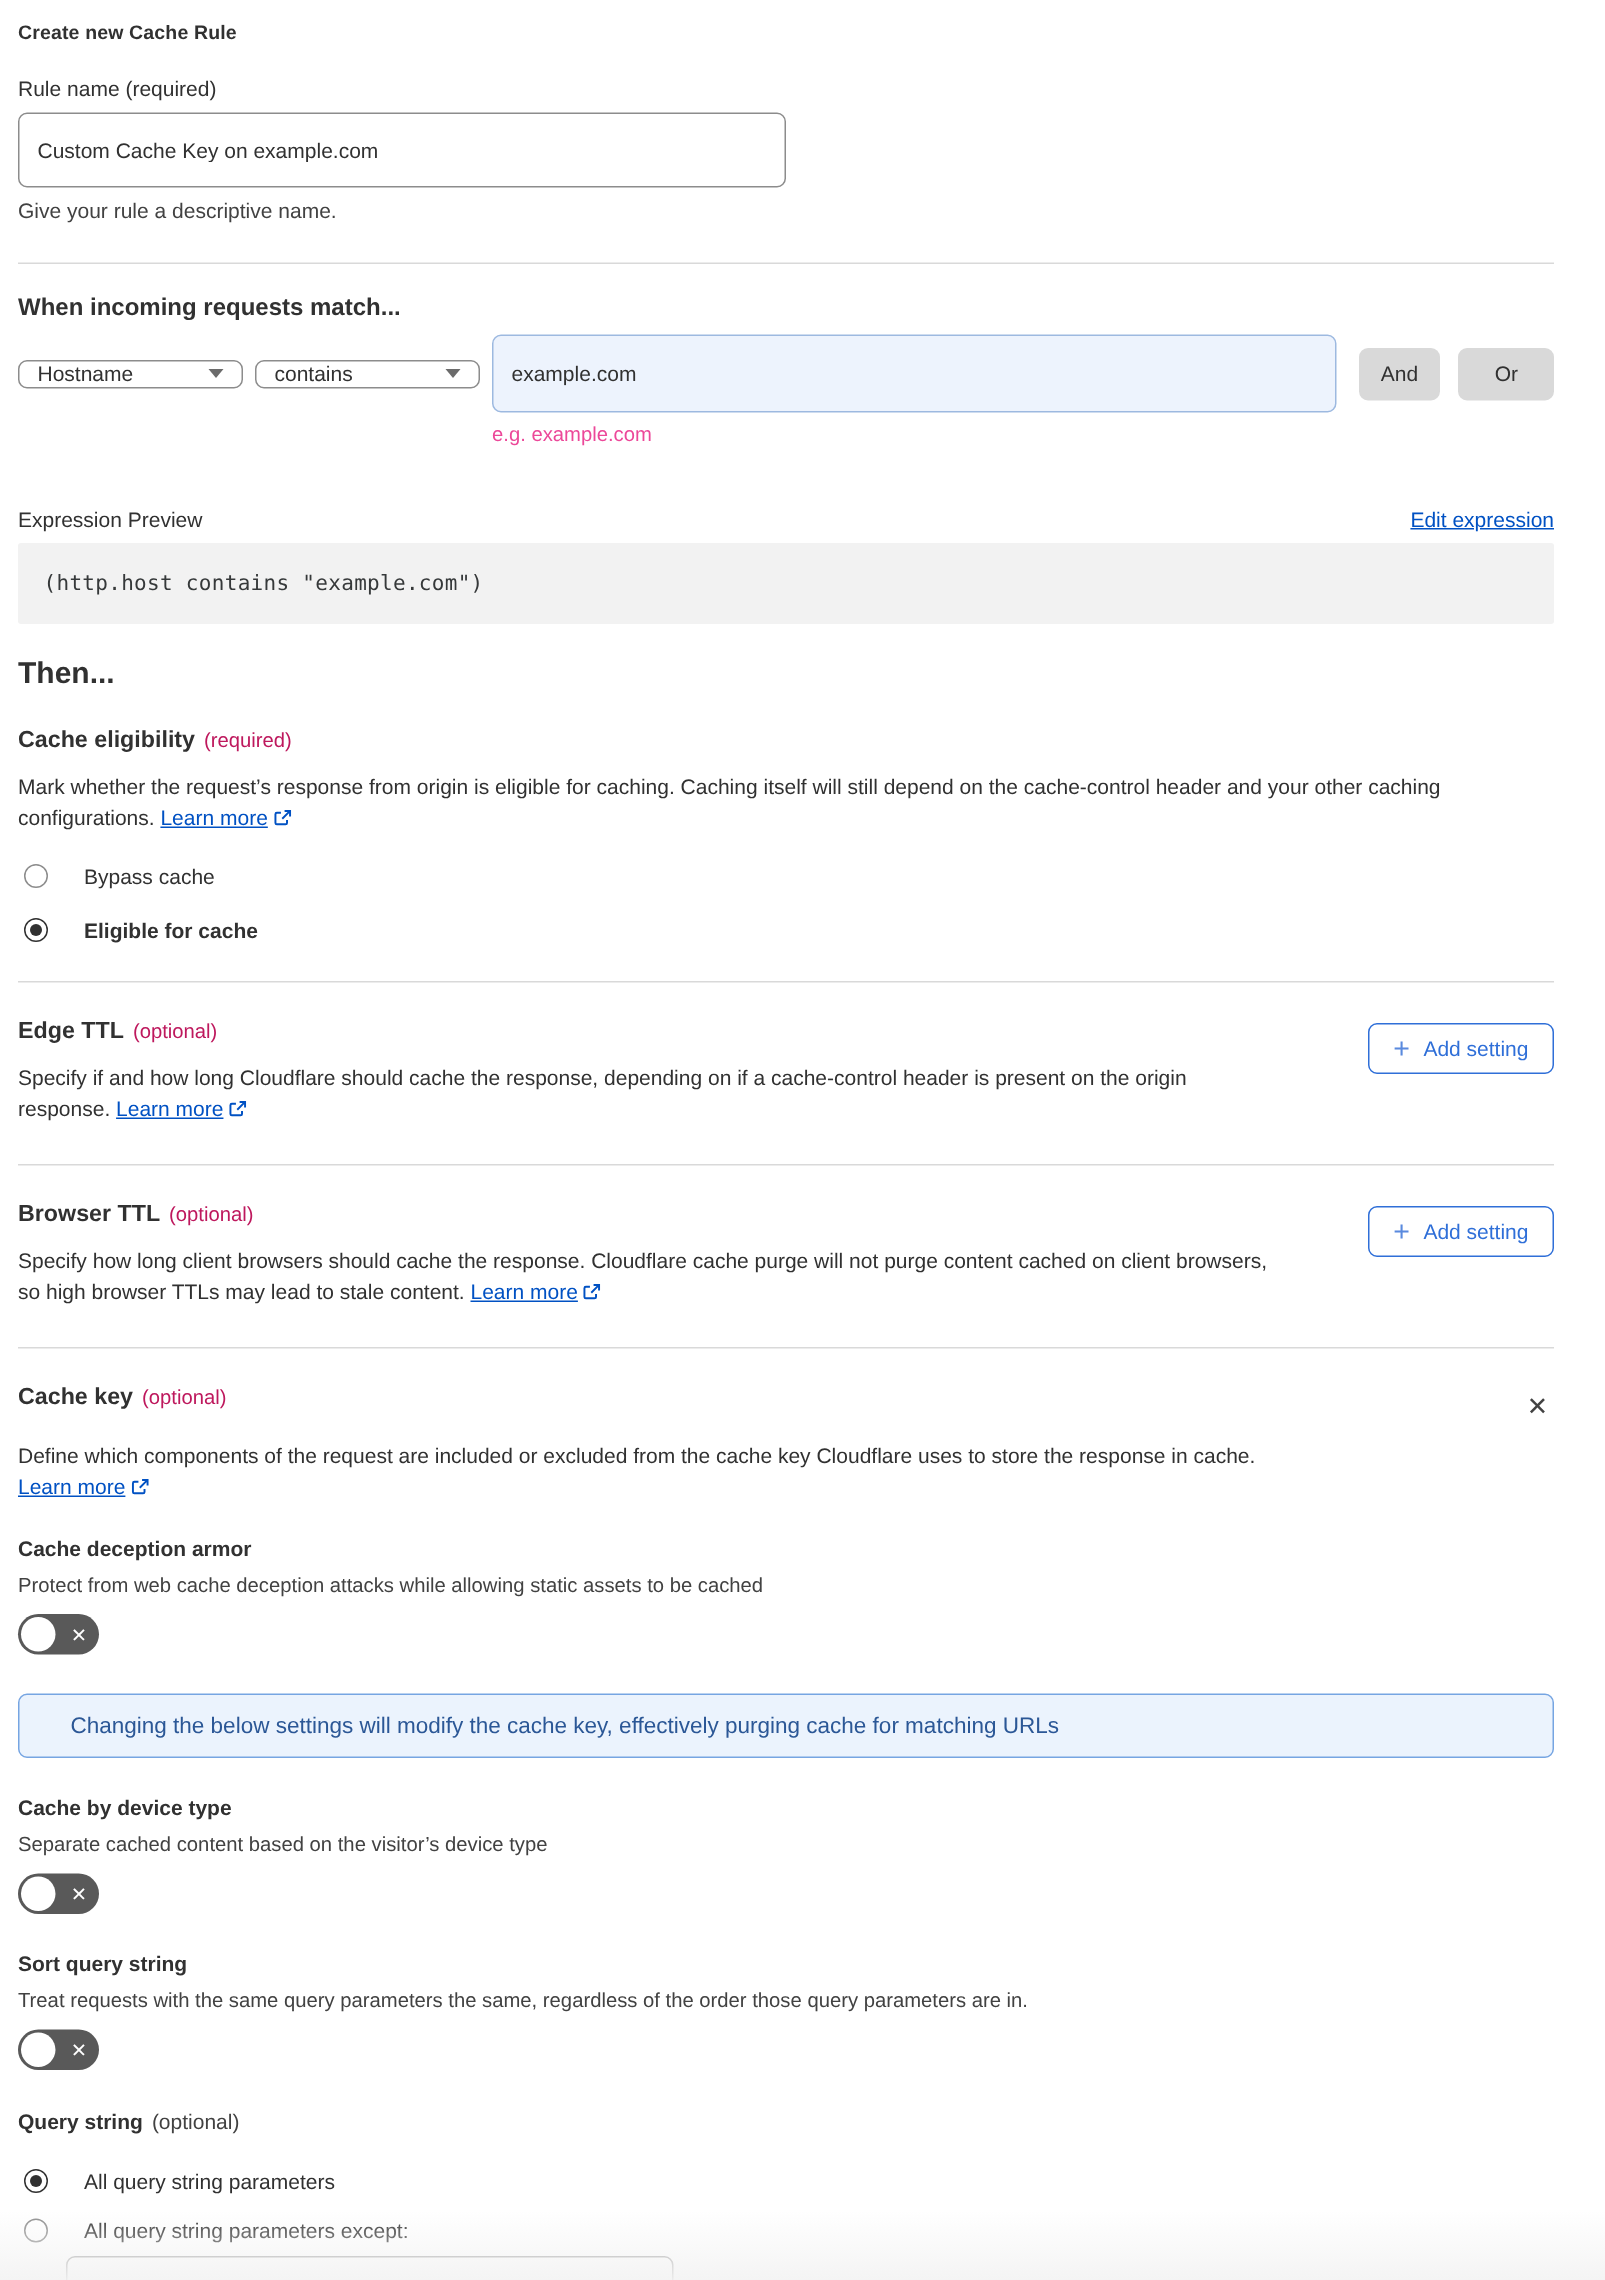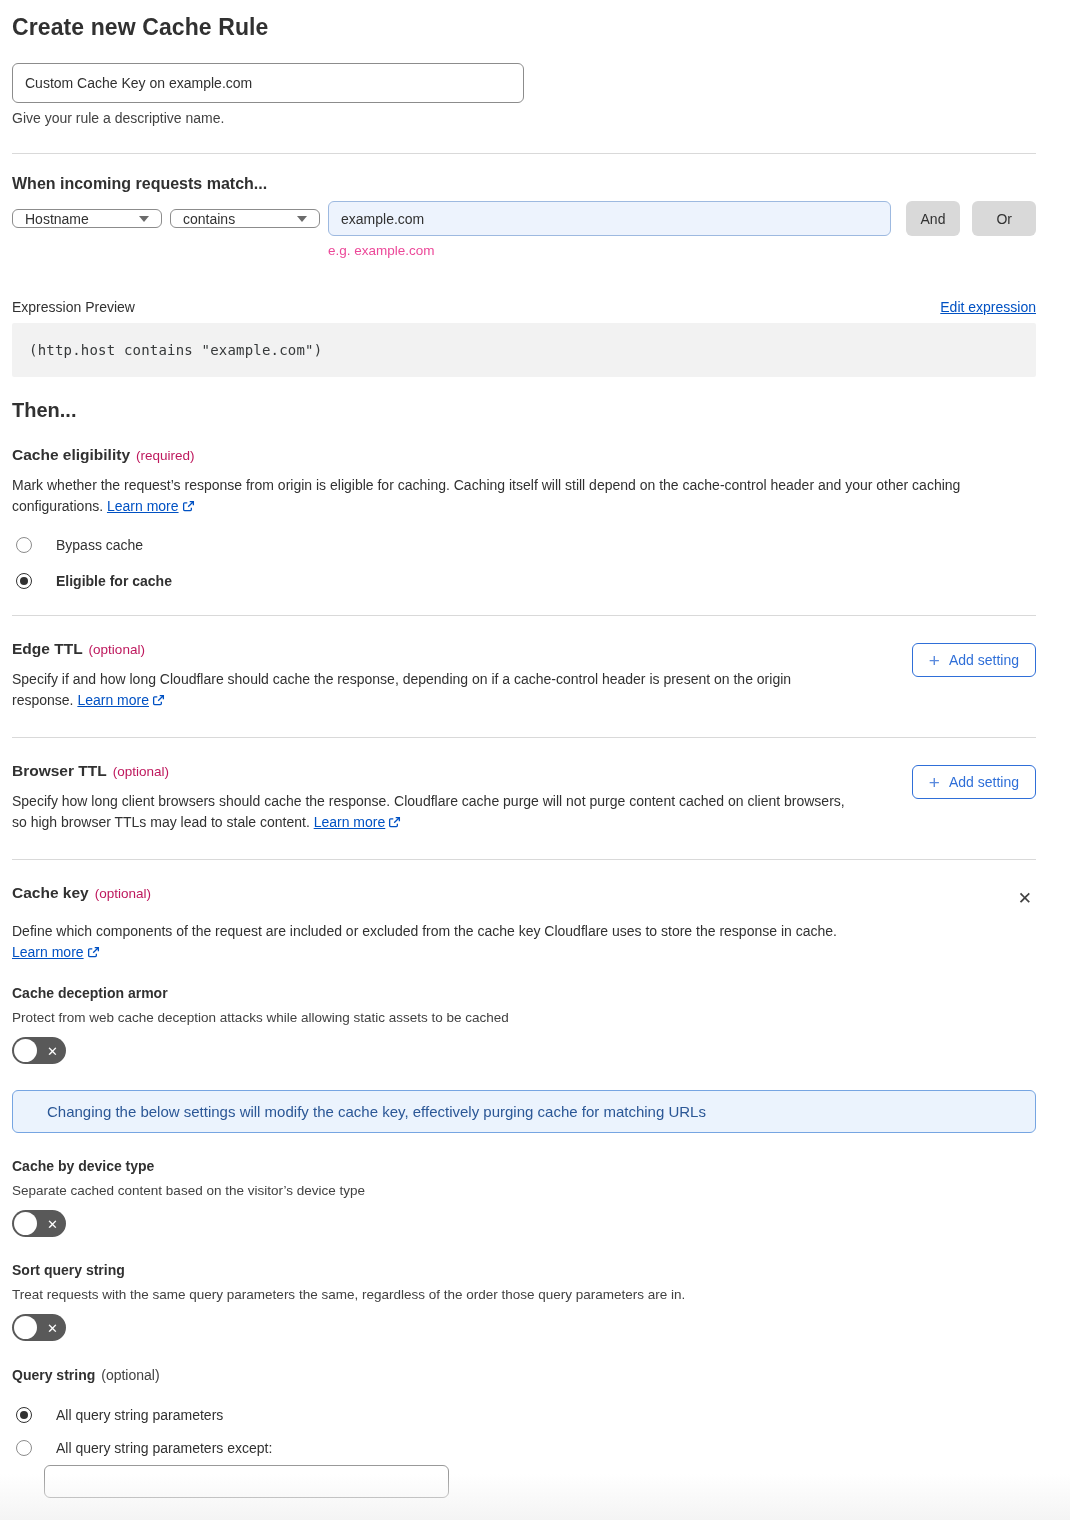--- a/index.html
+++ b/index.html
@@ -8,27 +8,27 @@
     font-family: "Liberation Sans", sans-serif;
     color:#313131;
     background:#fff;
     height:1520px;
     position:relative;
     overflow:hidden;
     font-size:14px;
   }
   .page { padding: 14px 34px 0 12px; }
 
-  .h1 { font-size:23px; font-weight:bold; letter-spacing:.1px; }
+  .h1 { font-size:13px; font-weight:bold; letter-spacing:.1px; }
 
   label.field-label { display:block; font-size:14px; margin-bottom:8px; }
   .help-text { font-size:14px; color:#424242; margin-top:7px; }
 
   .text-input {
-    height:40px; border:1px solid #8c8c8c; border-radius:6px;
+    height:50px; border:1px solid #8c8c8c; border-radius:6px;
     padding:0 12px; font-size:14px; font-family:inherit; color:#313131;
     background:#fff; width:100%; outline:none;
   }
   #rule-name-input { width:512px; display:block; }
 
   .divider { border:none; border-top:1px solid #d9d9d9; margin:0; }
   .div-1 { margin-top:27px; }
 
   .h2 { font-size:16px; font-weight:bold; }
 
@@ -44,21 +44,21 @@
     height:19px; border:1px solid #8c8c8c; border-radius:6px;
     display:flex; align-items:center; justify-content:space-between;
     padding:0 12px; background:#fff; cursor:pointer; font-size:14px;
   }
   .caret {
     width:0; height:0; border-left:5px solid transparent;
     border-right:5px solid transparent; border-top:6px solid #6b6b6b;
     flex:none; margin-left:8px;
   }
   #match-value-input {
-    background:#edf3fd; border:1px solid #9db9e0; height:35px;
+    background:#edf3fd; border:1px solid #9db9e0; height:52px;
   }
   .conj-btn {
     height:35px; padding:0 15px; margin-left:15px; border:none;
     background:#d9d9d9; color:#313131; border-radius:6px; font-size:14px;
     font-family:inherit; cursor:pointer;
   }
   .conj-btn.or { margin-left:12px; padding:0 24px; }
   .value-hint { font-size:13.5px; color:#ec4899; margin-top:7px; margin-left:316px; }
 
   
@@ -157,20 +157,21 @@
   }
 </style>
 </head>
 <body>
 
 <div class="page">
 
   <div class="h1">Create new Cache Rule</div>
 
   <div style="margin-top:22px;">
+    <label class="field-label">Rule name (required)</label>
     <input id="rule-name-input" class="text-input" type="text" value="Custom Cache Key on example.com" style="">
     <div class="help-text">Give your rule a descriptive name.</div>
   </div>
 
   <hr class="divider div-1">
 
   <div class="match-section">
     <div class="h2">When incoming requests match...</div>
 
 

